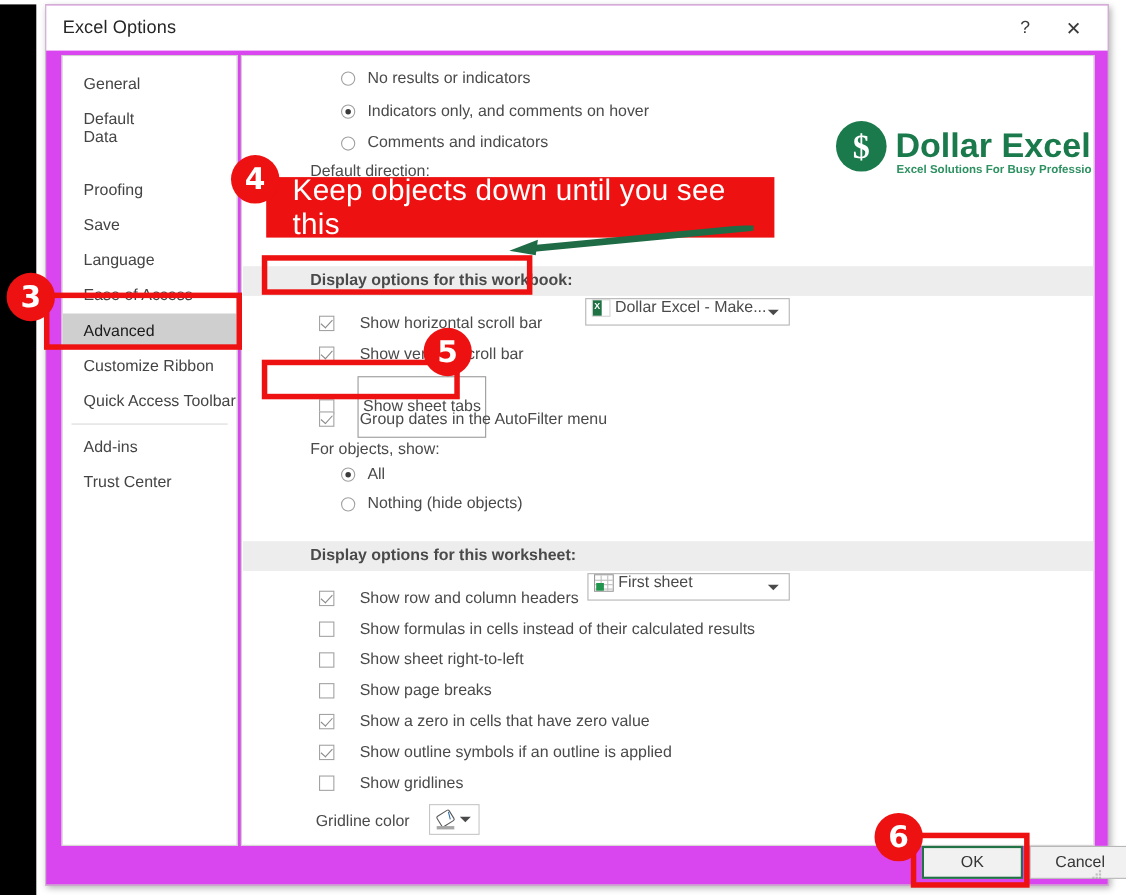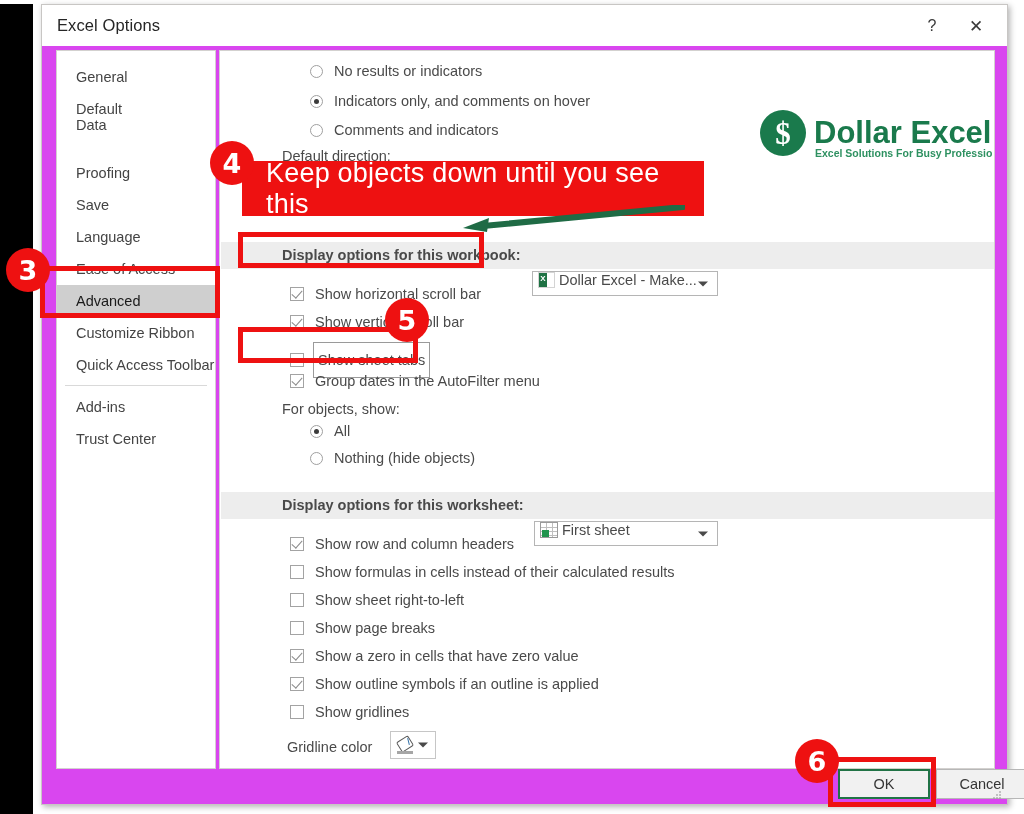--- a/index.html
+++ b/index.html
@@ -104,31 +104,31 @@
   }
   .sheet-icon i{position:absolute;background:#bfbfbf;}
   .sheet-icon .h1{left:0;top:4px;width:100%;height:1px;}
   .sheet-icon .h2{left:0;top:8px;width:100%;height:1px;}
   .sheet-icon .h3{left:0;top:12px;width:100%;height:1px;}
   .sheet-icon .v1{left:5px;top:0;width:1px;height:100%;}
   .sheet-icon .v2{left:11px;top:0;width:1px;height:100%;}
   .sheet-icon .badge{left:1px;bottom:0px;width:7px;height:7px;background:#21944e;}
 
   
-  .cb-row{position:absolute;display:flex;align-items:center;}
+  .cb-row{position:absolute;display:flex;align-items:center;gap:12px;}
   .cbx{
     width:14px;height:14px;border:1px solid #a3a3a3;background:#ffffff;
     box-sizing:border-box;position:relative;flex:0 0 auto;
   }
   .cbx.on::after{
     content:"";position:absolute;left:3px;top:0px;width:5px;height:9px;
     border:solid #8a8a8a;border-width:0 1.6px 1.6px 0;transform:rotate(42deg);
   }
   .cblabel{margin-left:11px;font-size:14.5px;color:#4a4a4a;white-space:nowrap;}
-  .cblabel.boxed{border:1px solid #9a9a9a;padding:9px 4px;margin-left:9px;}
+  .cblabel.boxed{border:1px solid #9a9a9a;padding:19px 4px;margin-left:9px;}
 
   
   .color-btn{
     position:absolute;width:46px;height:28px;border:1px solid #c6c6c6;background:#fff;
     box-sizing:border-box;display:flex;align-items:center;
   }
   .bucket{position:relative;width:18px;height:18px;margin-left:5px;}
   .bucket .body{
     position:absolute;left:2px;top:2px;width:12px;height:10px;
     border:1.4px solid #5a5a5a;border-radius:2px;transform:rotate(-32deg);

